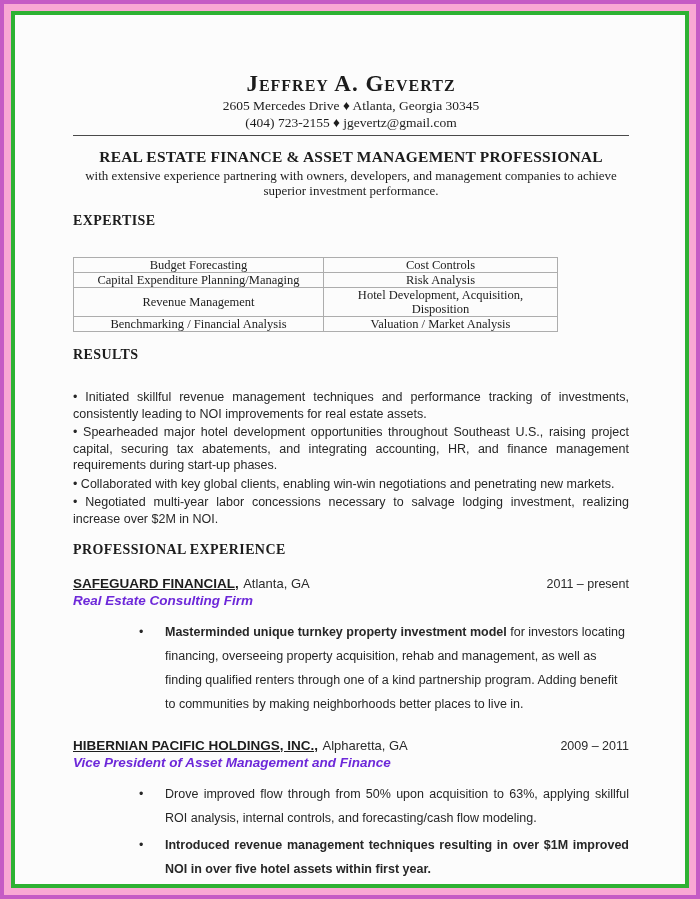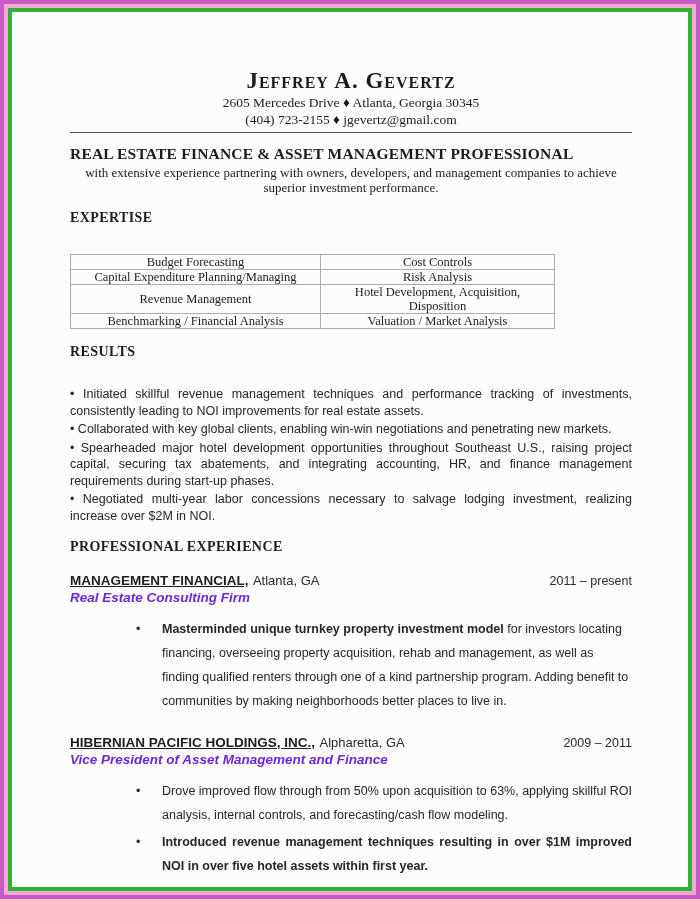--- a/index.html
+++ b/index.html
@@ -8,21 +8,21 @@
     background: #ffffff;
     font-family: "Liberation Serif", "DejaVu Serif", serif;
     color: #1c1c1c;
   }
   .frame-outer {
     width: 700px; height: 899px; box-sizing: border-box;
     border: 4px solid #c55bc5;
   }
   .frame-mid {
     width: 100%; height: 100%; box-sizing: border-box;
-    border: 4px solid #f9a8d4;
+    border: 7px solid #f9a8d4;
   }
   .page {
     width: 100%; height: 100%; box-sizing: border-box;
     border: 4px solid #2eb233;
     background: #fcfcfc;
     overflow: hidden;
   }
   .content { padding: 56px 56px 0 58px; }
 
   .name {
@@ -38,21 +38,21 @@
     font-size: 13.5px;
     line-height: 15.5px;
     margin-top: 1px;
   }
   .rule {
     border: none;
     border-top: 1.5px solid #4a4a4a;
     margin: 5px 0 12px 0;
   }
   .prof-title {
-    text-align: left;
+    text-align: center;
     font-weight: 700;
     font-size: 15.5px;
     line-height: 18px;
     letter-spacing: 0.2px;
   }
   .subtitle {
     text-align: center;
     font-size: 13px;
     line-height: 15px;
     margin: 2px auto 0;
@@ -185,31 +185,31 @@
             <tr>
               <td>Benchmarking / Financial Analysis</td>
               <td>Valuation / Market Analysis</td>
             </tr>
           </tbody>
         </table>
 
         <h2 class="sec-heading">RESULTS</h2>
         <ul class="results-list">
           <li>Initiated skillful revenue management techniques and performance tracking of investments, consistently leading to NOI improvements for real estate assets.</li>
+          <li>Spearheaded major hotel development opportunities throughout Southeast U.S., raising project capital, securing tax abatements, and integrating accounting, HR, and finance management requirements during start-up phases.</li>
           <li>Collaborated with key global clients, enabling win-win negotiations and penetrating new markets.</li>
-          <li>Spearheaded major hotel development opportunities throughout Southeast U.S., raising project capital, securing tax abatements, and integrating accounting, HR, and finance management requirements during start-up phases.</li>
           <li>Negotiated multi-year labor concessions necessary to salvage lodging investment, realizing increase over $2M in NOI.</li>
         </ul>
 
         <h2 class="sec-heading">PROFESSIONAL EXPERIENCE</h2>
 
         <section class="job">
           <div class="job-head">
             <div>
-              <span class="company">MANAGEMENT FINANCIAL,</span>
+              <span class="company">SAFEGUARD FINANCIAL,</span>
               <span class="location">Atlanta, GA</span>
             </div>
             <span class="dates">2011 – present</span>
           </div>
           <div class="role">Real Estate Consulting Firm</div>
           <ul class="job-bullets left-align">
             <li><span class="b">Masterminded unique turnkey property investment model</span><span> for investors locating financing, overseeing property acquisition, rehab and management, as well as finding qualified renters through one of a kind partnership program.  Adding benefit to communities by making neighborhoods better places to live in.</span></li>
           </ul>
         </section>
 

